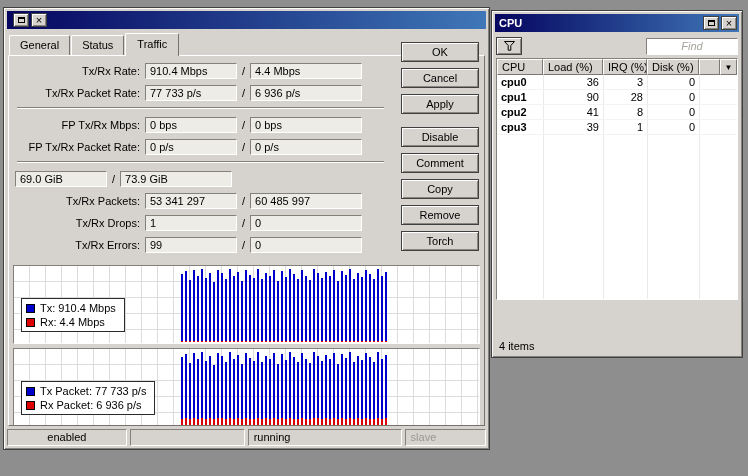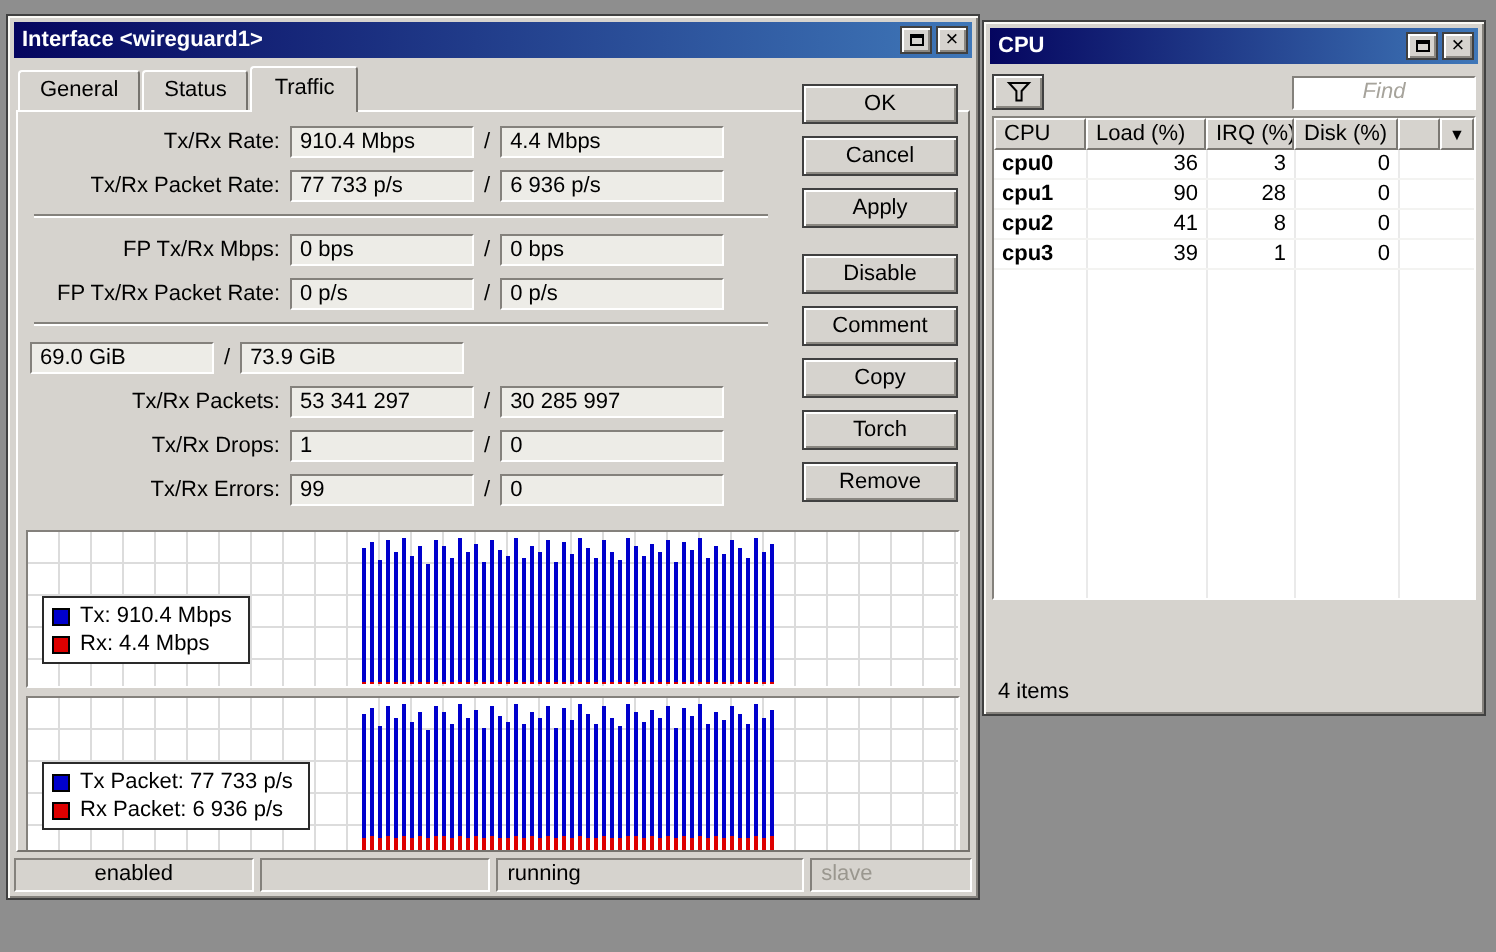--- a/index.html
+++ b/index.html
@@ -91,21 +91,20 @@
   .trow{display:flex;height:15px;align-items:center;border-bottom:1px solid #f3f3f1;}
   .td{padding:0 4px;white-space:nowrap;overflow:hidden;}
   .td.c0{width:46px;font-weight:bold;} .td.c1{width:60px;text-align:right;} .td.c2{width:44px;text-align:right;} .td.c3{width:52px;text-align:right;}
   .items-bar{height:16px;flex:0 0 16px;padding:2px 4px 0;margin-top:38px;}
 </style>
 </head>
 <body>
 
 <div class="window iface-window">
   <div class="titlebar">
-    <span class="title">Interface &lt;wireguard1&gt;</span>
     <span class="tb-btn">
         <span class="box-glyph"></span>
       </span>
     <span class="tb-btn">×</span>
   </div>
   <div class="tabs">
       <div class="tab">General</div>
       <div class="tab">Status</div>
       <div class="tab active">Traffic</div>
     </div>
@@ -140,21 +139,21 @@
           <div class="sep"></div>
           <div class="field-row">
             <span class="field-box tx">69.0 GiB</span>
             <span class="slash">/</span>
             <span class="field-box rx">73.9 GiB</span>
           </div>
           <div class="field-row">
             <span class="field-label">Tx/Rx Packets:</span>
             <span class="field-box tx">53 341 297</span>
             <span class="slash">/</span>
-            <span class="field-box rx">30 285 997</span>
+            <span class="field-box rx">60 485 997</span>
           </div>
           <div class="field-row">
             <span class="field-label">Tx/Rx Drops:</span>
             <span class="field-box tx">1</span>
             <span class="slash">/</span>
             <span class="field-box rx">0</span>
           </div>
           <div class="field-row">
             <span class="field-label">Tx/Rx Errors:</span>
             <span class="field-box tx">99</span>
@@ -406,22 +405,22 @@
         </div>
       </div>
   </div>
   <div class="btn-col">
       <button class="btn">OK</button>
       <button class="btn">Cancel</button>
       <button class="btn">Apply</button>
       <button class="btn gap">Disable</button>
       <button class="btn">Comment</button>
       <button class="btn">Copy</button>
+      <button class="btn">Remove</button>
       <button class="btn">Torch</button>
-      <button class="btn">Remove</button>
     </div>
   <div class="statusbar">
       <div class="seg w1">enabled</div>
       <div class="seg w2"></div>
       <div class="seg w3">running</div>
       <div class="seg w4 dim">slave</div>
     </div>
 </div>
 
 <div class="window cpu-window">

